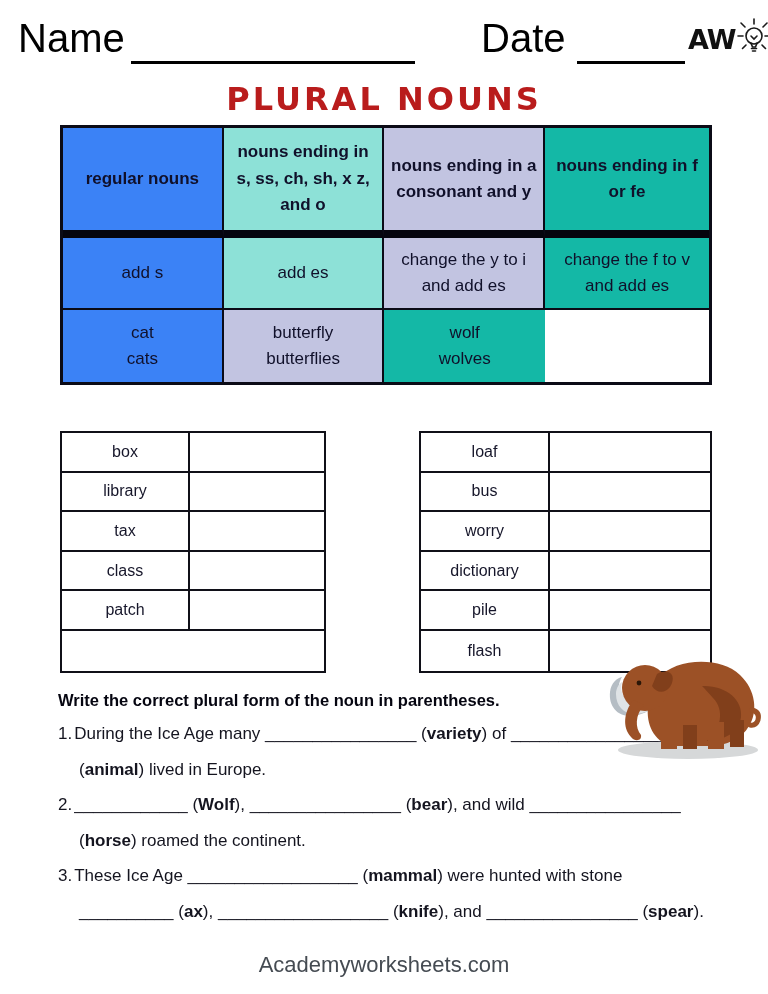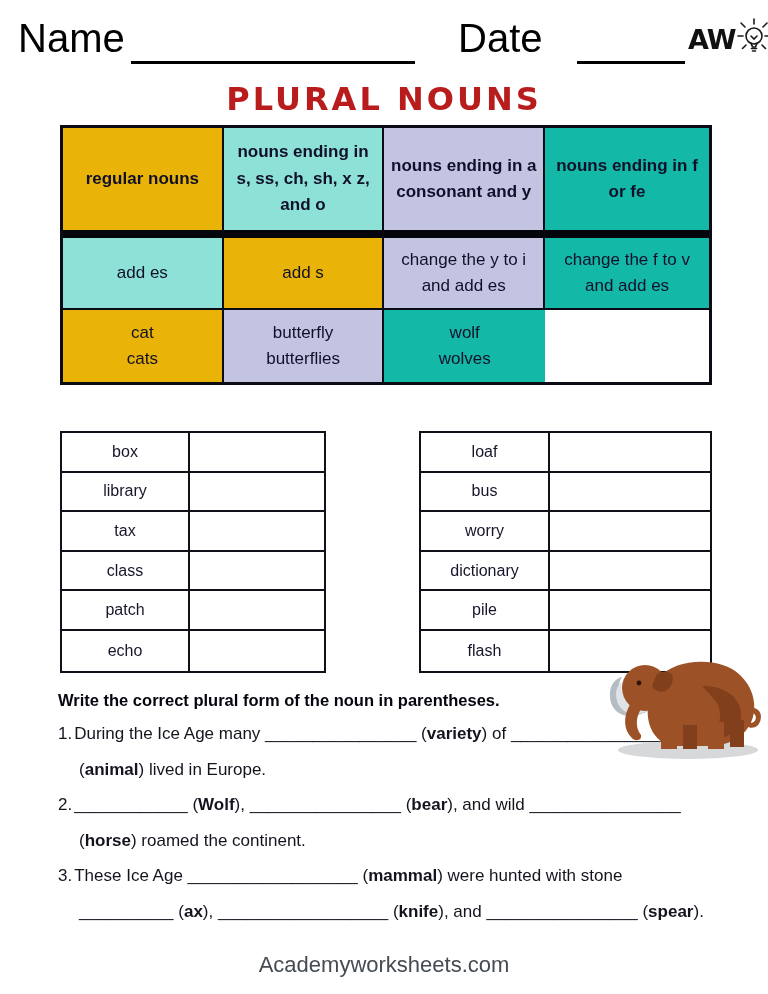--- a/index.html
+++ b/index.html
@@ -10,21 +10,21 @@
     height: 994px;
     background: #ffffff;
     font-family: "Liberation Sans", sans-serif;
     color: #101020;
     overflow: hidden;
   }
 
   
   .hdr-label { position: absolute; font-size: 40px; font-weight: 400; color: #000; }
   .name-label { left: 18px; top: 16px; }
-  .date-label { left: 458px; top: 16px; }
+  .date-label { left: 481px; top: 16px; }
   .write-line { position: absolute; border-bottom: 3px solid #000; height: 1px; }
   .name-line { left: 131px; top: 61px; width: 284px; }
   .date-line { left: 577px; top: 61px; width: 108px; }
 
   .logo { position: absolute; left: 688px; top: 14px; display: flex; align-items: center; }
   .logo-text { font-size: 27px; font-weight: 800; letter-spacing: -1px; color: #111; font-family: "DejaVu Sans", sans-serif; }
 
   
   .title {
     position: absolute; left: 0; right: 0; top: 80px;
@@ -44,21 +44,21 @@
   .rcell {
     border-right: 2.5px solid #0b0b16;
     border-bottom: 2.5px solid #0b0b16;
     display: flex; flex-direction: column; align-items: center; justify-content: center;
     text-align: center; padding: 4px 6px;
     font-size: 17px; line-height: 1.55; color: #10102a;
   }
   .rcell.last { border-right: none; }
   .rcell.hdr { font-weight: 700; border-bottom: 8px solid #05050e; font-size: 17px; }
   .rcell.bottom { border-bottom: none; text-align: center; }
-  .c-blue { background: #eab308; }
+  .c-blue { background: #3b82f6; }
   .c-teal { background: #8de1d7; }
   .c-lav  { background: #c2c4e1; }
   .c-pink { background: #14b8a6; }
 
   
   .sec-heading {
     position: absolute; left: 58px;
     font-size: 16.5px; font-weight: 700; color: #050510;
   }
   .sec1 { top: 398px; }
@@ -132,22 +132,22 @@
 
   <div class="title">PLURAL NOUNS</div>
 
   <div class="rules-table">
 
     <div class="rcell hdr c-blue">regular nouns</div>
     <div class="rcell hdr c-teal">nouns ending in s, ss, ch, sh, x z, and o</div>
     <div class="rcell hdr c-lav">nouns ending in a consonant and y</div>
     <div class="rcell hdr c-pink last">nouns ending in f or fe</div>
 
+    <div class="rcell c-blue">add s</div>
     <div class="rcell c-teal">add es</div>
-    <div class="rcell c-blue">add s</div>
     <div class="rcell c-lav">change the y to i and add es</div>
     <div class="rcell c-pink last">change the f to v and add es</div>
 
     <div class="rcell c-blue bottom">
       <span>cat</span>
       <span>cats</span>
     </div>
     <div class="rcell c-lav bottom">
       <span>butterfly</span>
       <span>butterflies</span>
@@ -163,21 +163,20 @@
     <div class="fcell word">box</div>
     <div class="fcell"></div>
     <div class="fcell word">library</div>
     <div class="fcell"></div>
     <div class="fcell word">tax</div>
     <div class="fcell"></div>
     <div class="fcell word">class</div>
     <div class="fcell"></div>
     <div class="fcell word">patch</div>
     <div class="fcell"></div>
-    <div class="fcell word lastrow">echo</div>
     <div class="fcell lastrow"></div>
   </div>
 
   <div class="fill-table fill-right">
     <div class="fcell word">loaf</div>
     <div class="fcell"></div>
     <div class="fcell word">bus</div>
     <div class="fcell"></div>
     <div class="fcell word">worry</div>
     <div class="fcell"></div>

